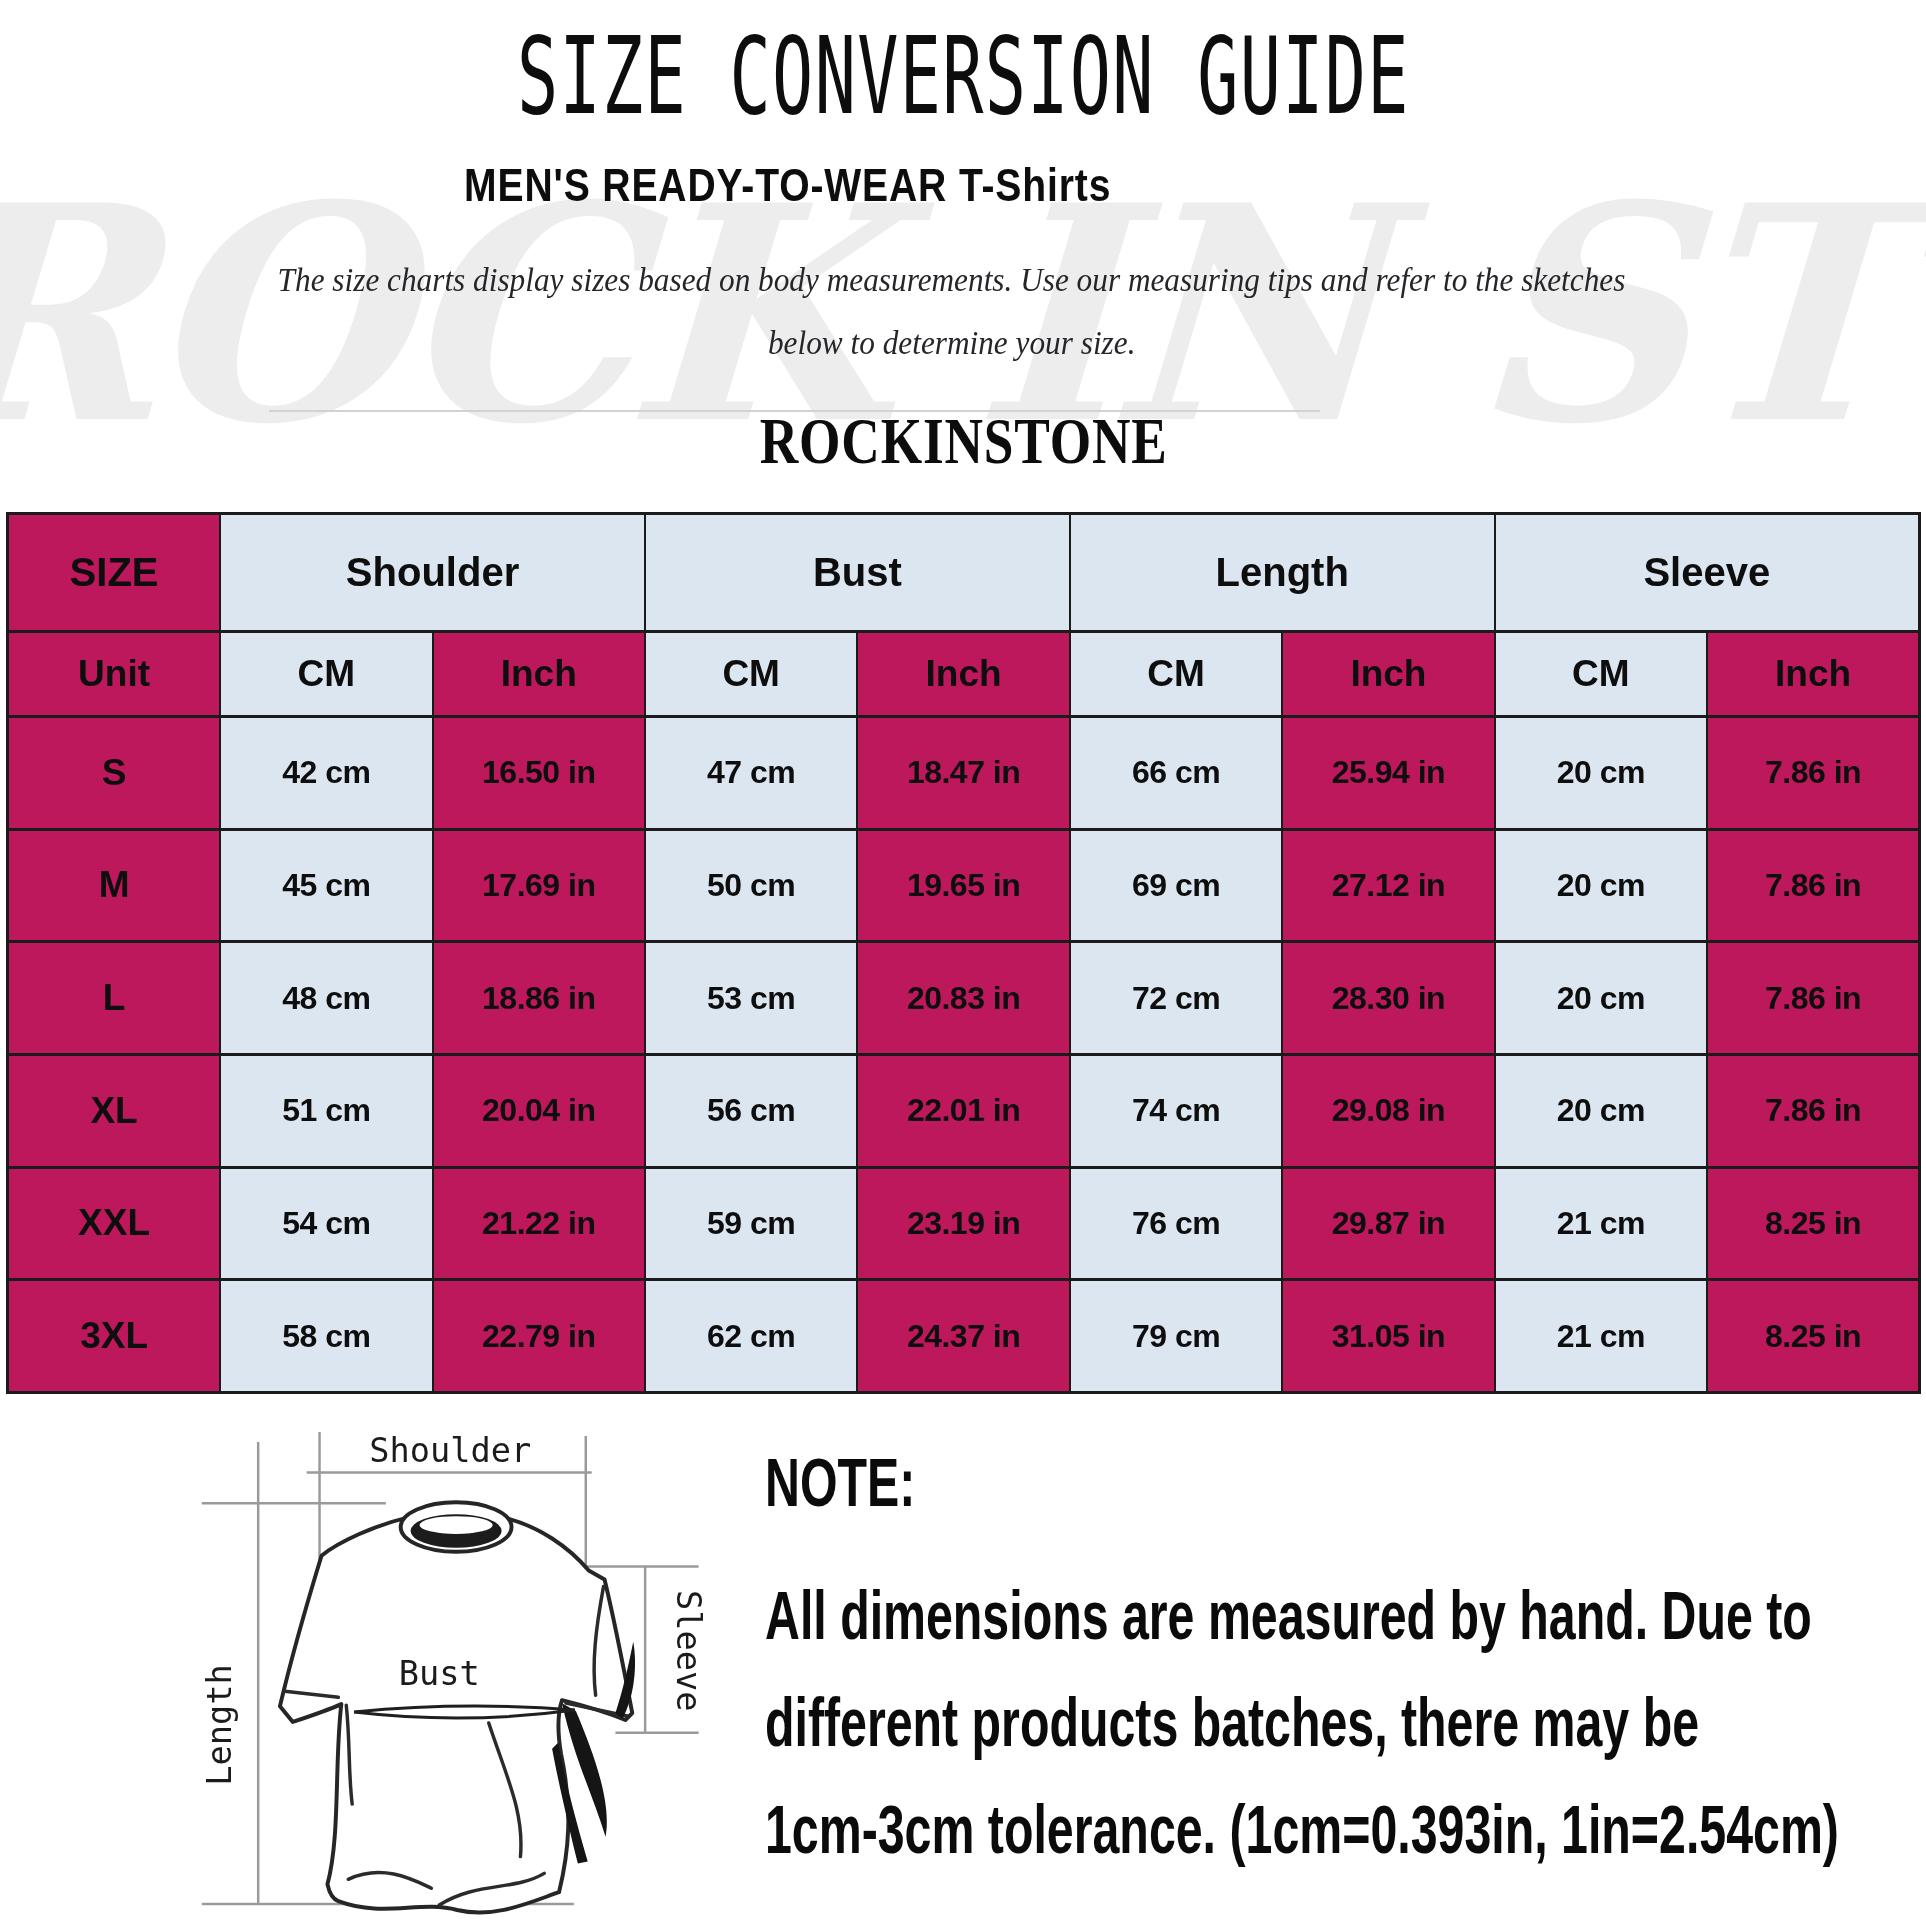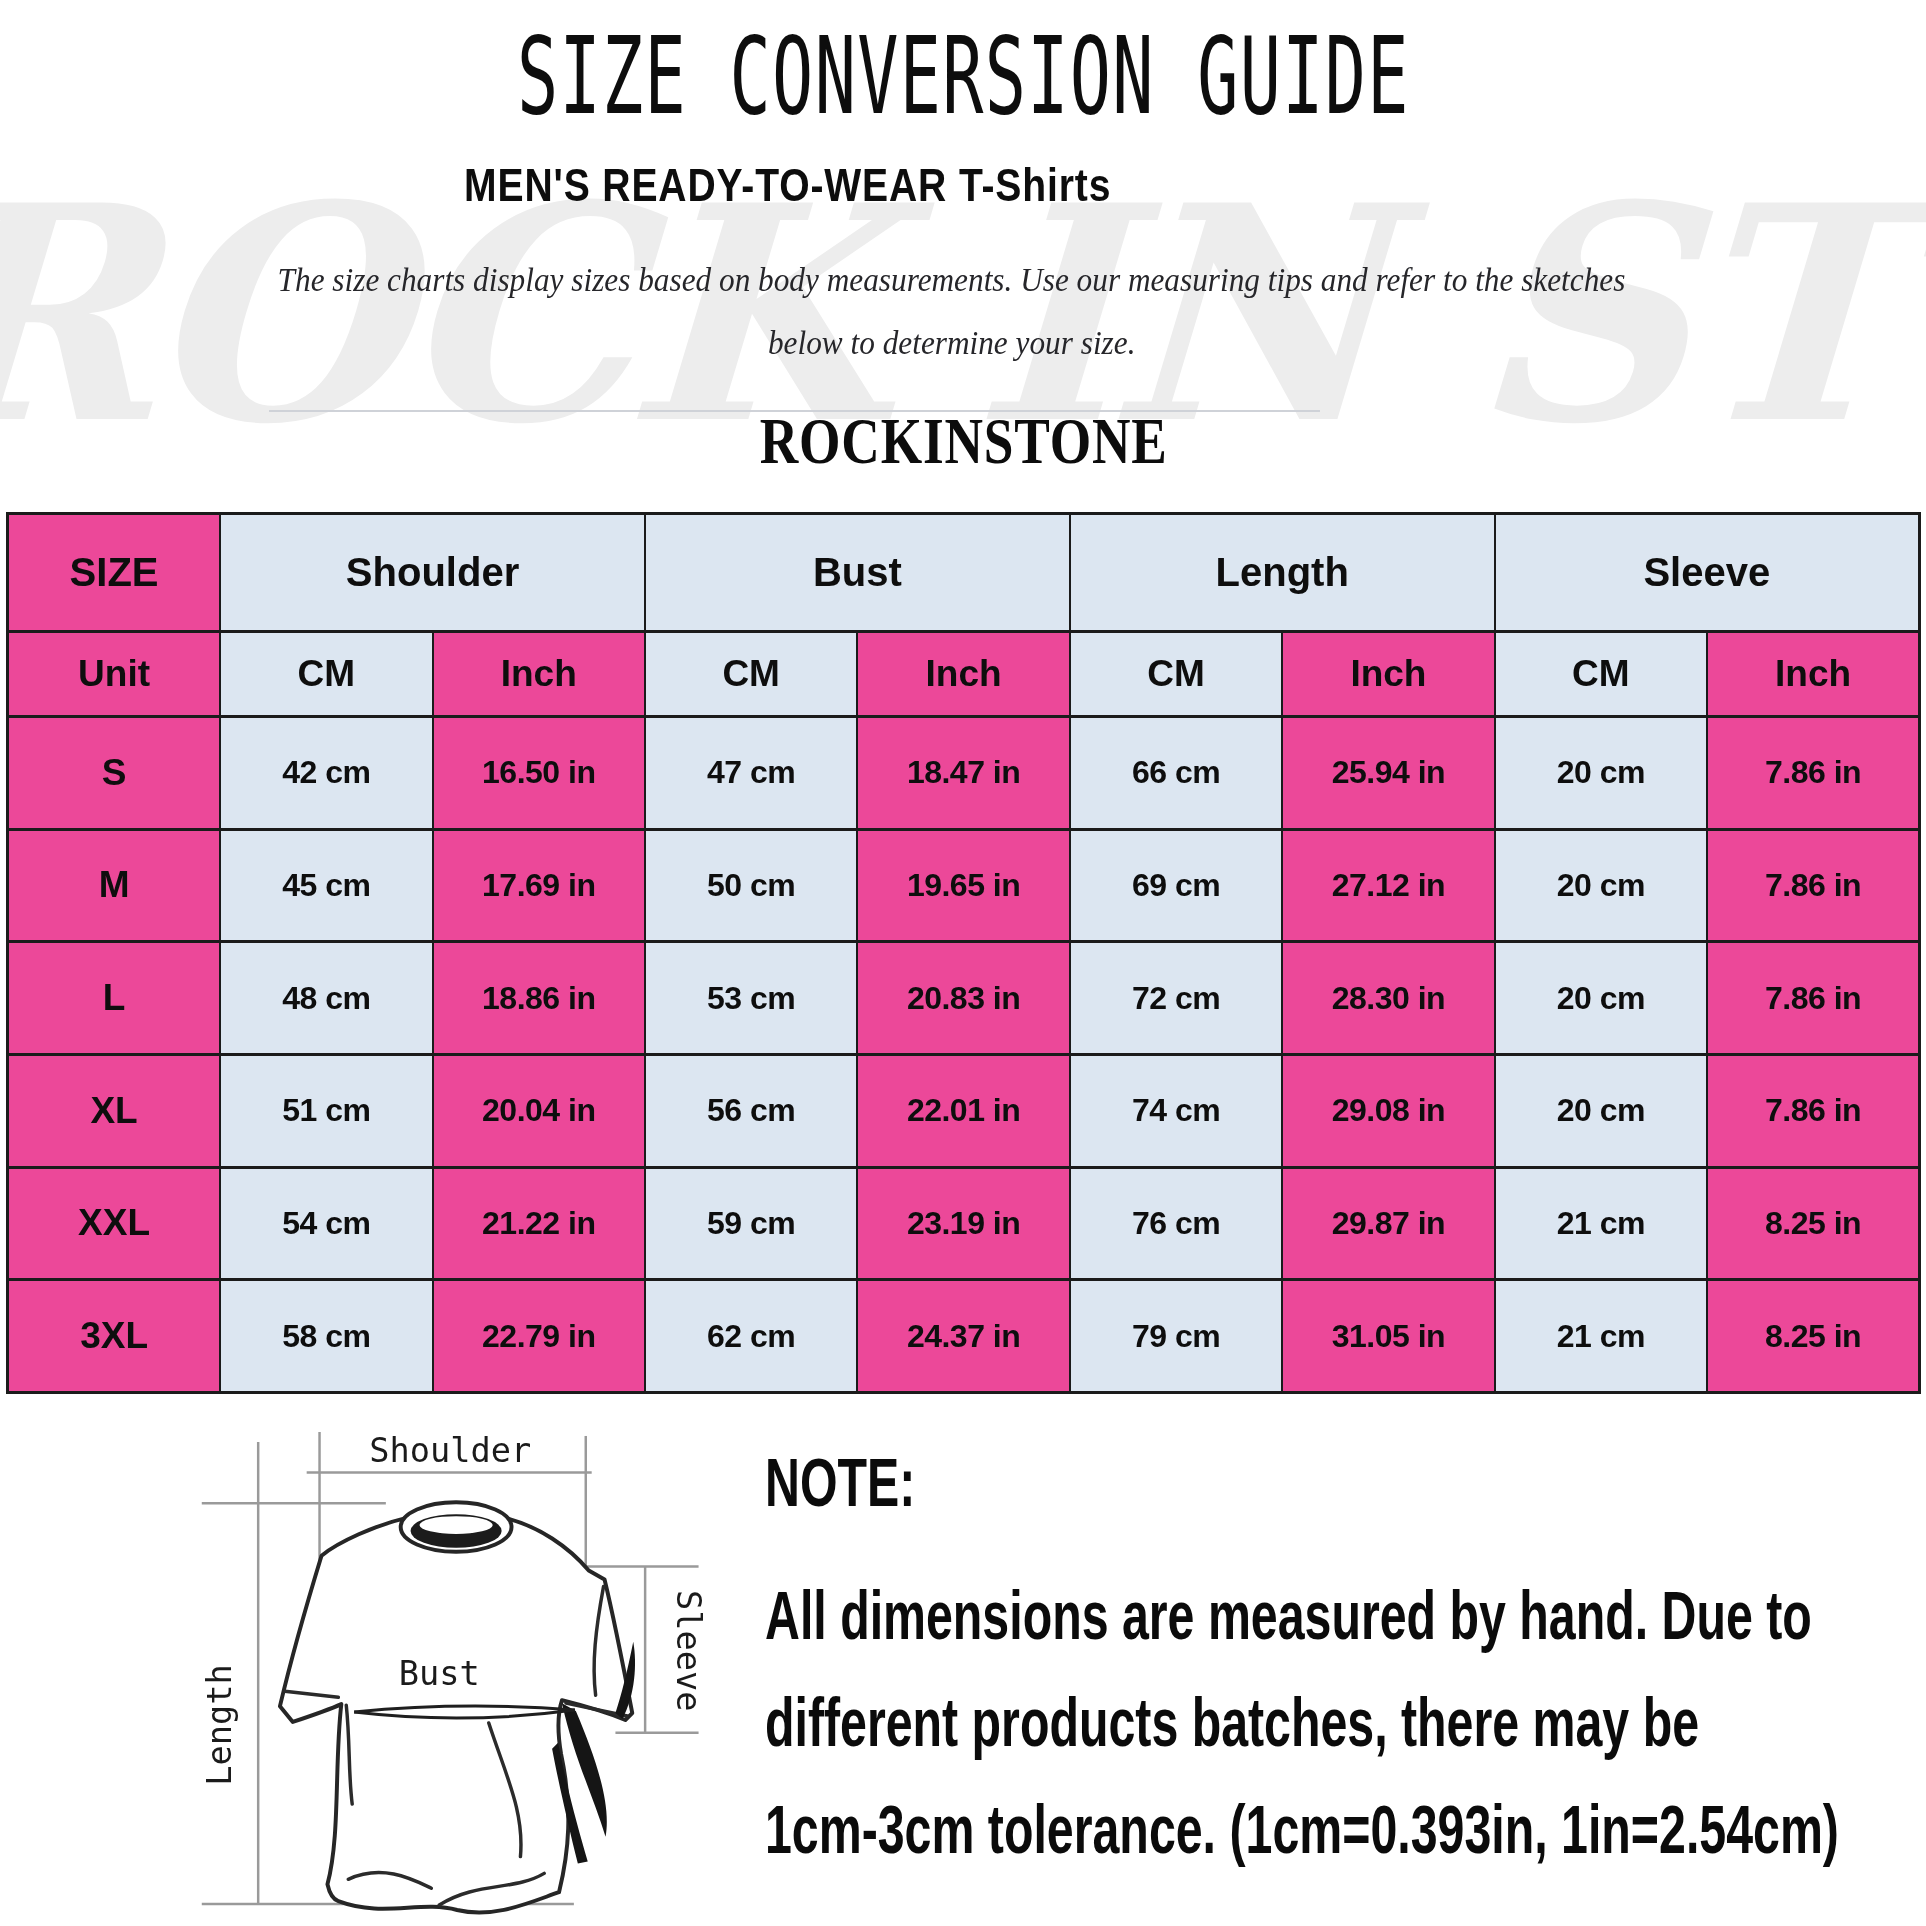--- a/index.html
+++ b/index.html
@@ -35,21 +35,21 @@
   }
   .desc .dline span{display:inline-block;transform:scaleX(0.92);white-space:nowrap;}
   .brand{position:absolute;top:404px;left:0;width:1927px;text-align:center;white-space:nowrap;}
   .brand span{
     display:inline-block;font-family:"Liberation Serif",serif;font-weight:bold;
     font-size:65px;letter-spacing:1px;color:#0c0c0c;transform:scaleX(0.82);
   }
   
   table.size-table{
     position:absolute;top:512px;left:6px;width:1915px;height:882px;
-    border-collapse:collapse;table-layout:fixed;background:#ec4899;
+    border-collapse:collapse;table-layout:fixed;background:#be185d;
   }
   .size-table td,.size-table th{
     border-left:2px solid #1b1b1b;border-right:2px solid #1b1b1b;
     border-top:3px solid #1b1b1b;border-bottom:3px solid #1b1b1b;
     text-align:center;vertical-align:middle;
     font-weight:bold;color:#0e0e0e;padding:0;
   }
   .size-table{border:3px solid #1b1b1b;}
   .size-table .grp{font-size:40px;letter-spacing:0;}
   .size-table .hdr{font-size:40px;}

